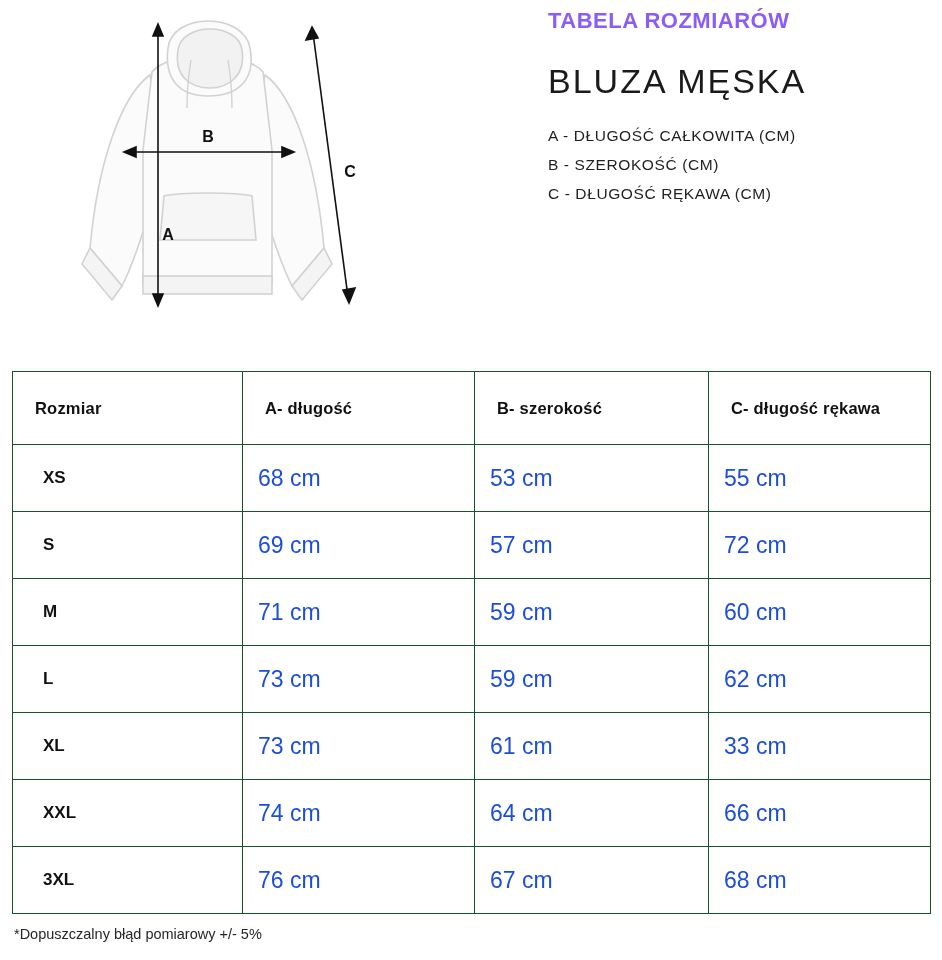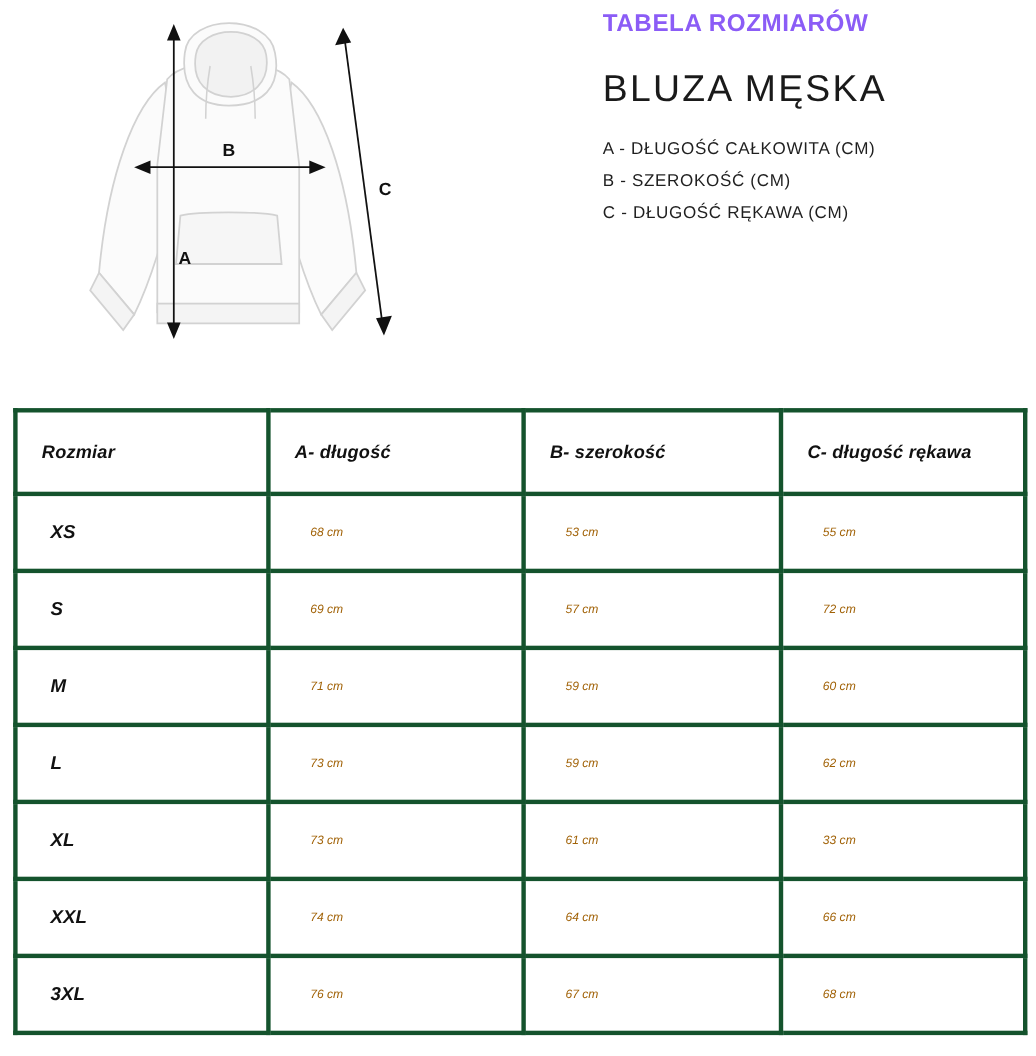--- a/index.html
+++ b/index.html
@@ -77,45 +77,44 @@
     top: 371px;
     width: 918px;
   }
   table.size-table {
     border-collapse: collapse;
     width: 918px;
     table-layout: fixed;
   }
   table.size-table th,
   table.size-table td {
-    border: 4px solid #14532d;
+    border: 1px solid #14532d;
     height: 66px;
     padding: 0 0 0 22px;
     text-align: left;
     vertical-align: middle;
     font-weight: normal;
-    font-style: italic;
   }
   table.size-table th {
     font-size: 16.5px;
     font-weight: bold;
     color: #111;
     letter-spacing: 0.2px;
     height: 72px;
   }
   table.size-table td.size-cell {
     font-size: 17px;
     font-weight: bold;
     color: #111;
     padding-left: 30px;
   }
   table.size-table td.val {
-    font-size: 11px;
-    color: #a16207;
-    padding-left: 36px;
+    font-size: 23px;
+    color: #1d4ed8;
+    padding-left: 15px;
     font-weight: normal;
   }
   col.c0 { width: 230px; }
   col.c1 { width: 232px; }
   col.c2 { width: 234px; }
   col.c3 { width: 222px; }
 
   .footnote {
     position: absolute;
     left: 14px;
@@ -253,14 +252,15 @@
         <tr>
           <td class="size-cell">3XL</td>
           <td class="val">76 cm</td>
           <td class="val">67 cm</td>
           <td class="val">68 cm</td>
         </tr>
       </tbody>
     </table>
   </div>
 
+  <div class="footnote">*Dopuszczalny błąd pomiarowy +/- 5%</div>
 
 </div>
 
 </body></html>

